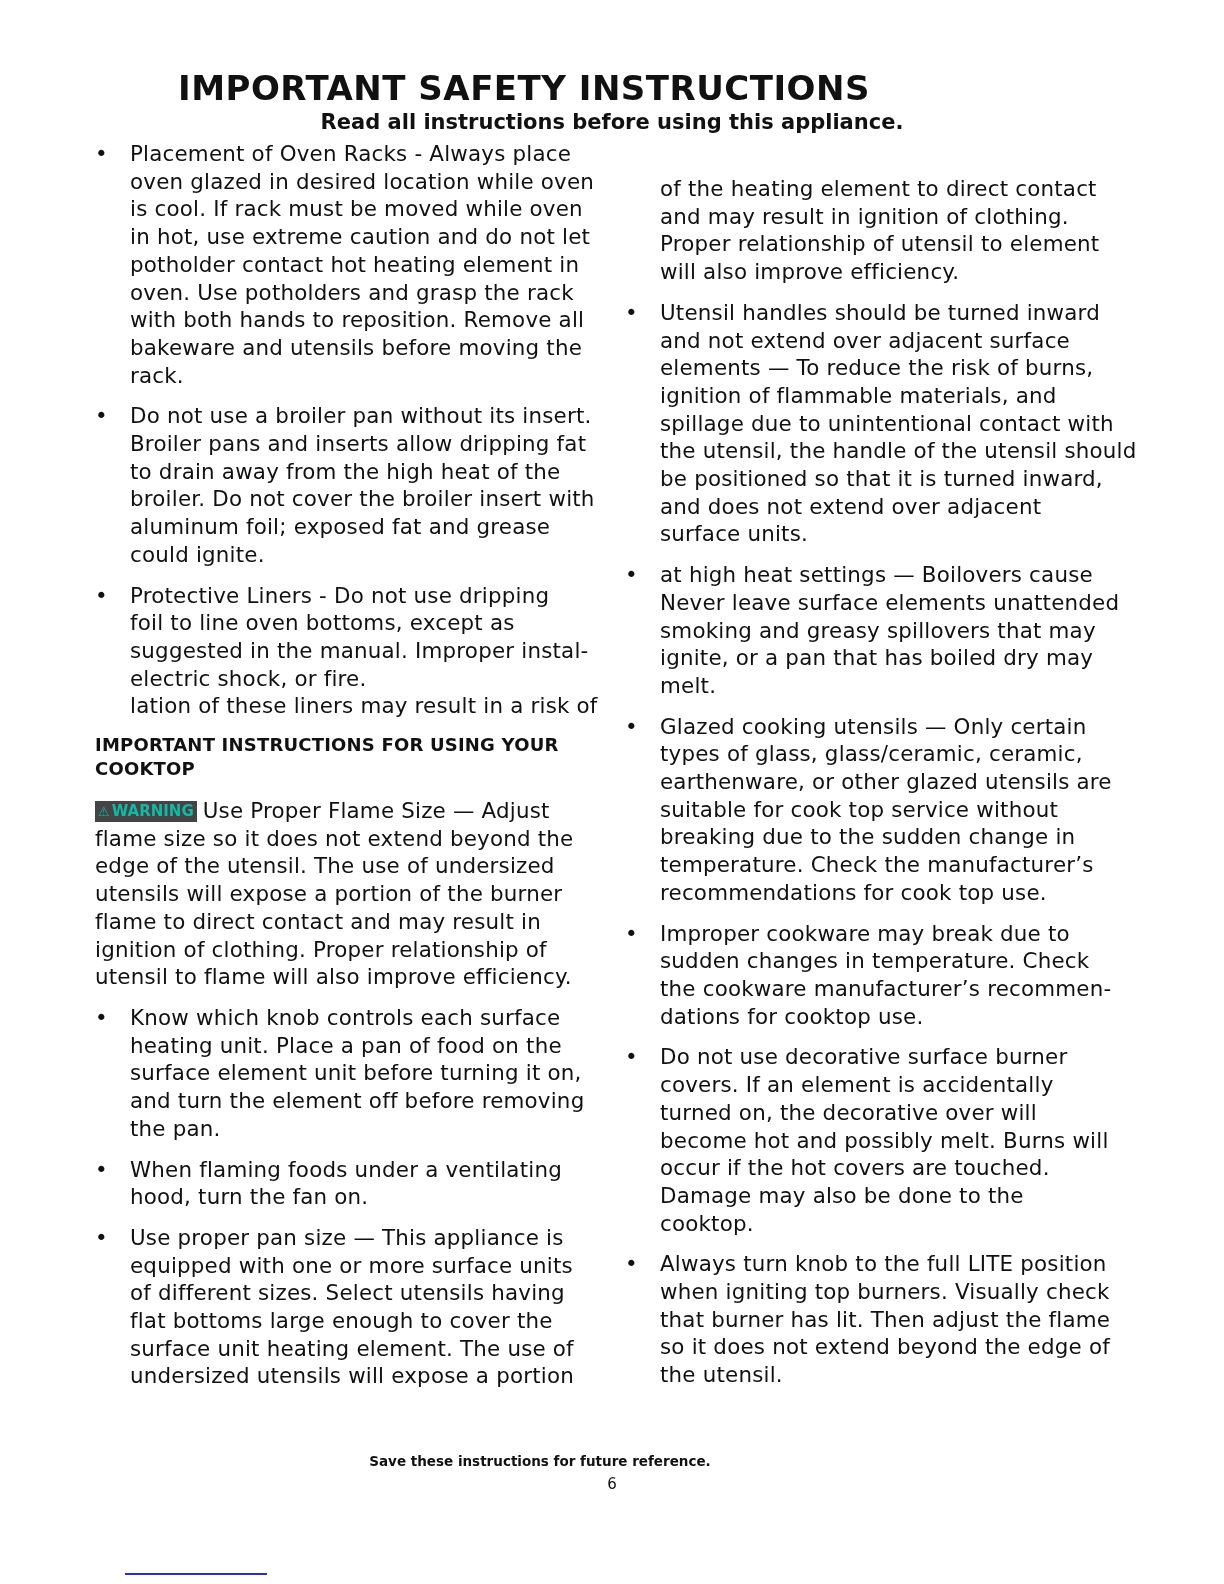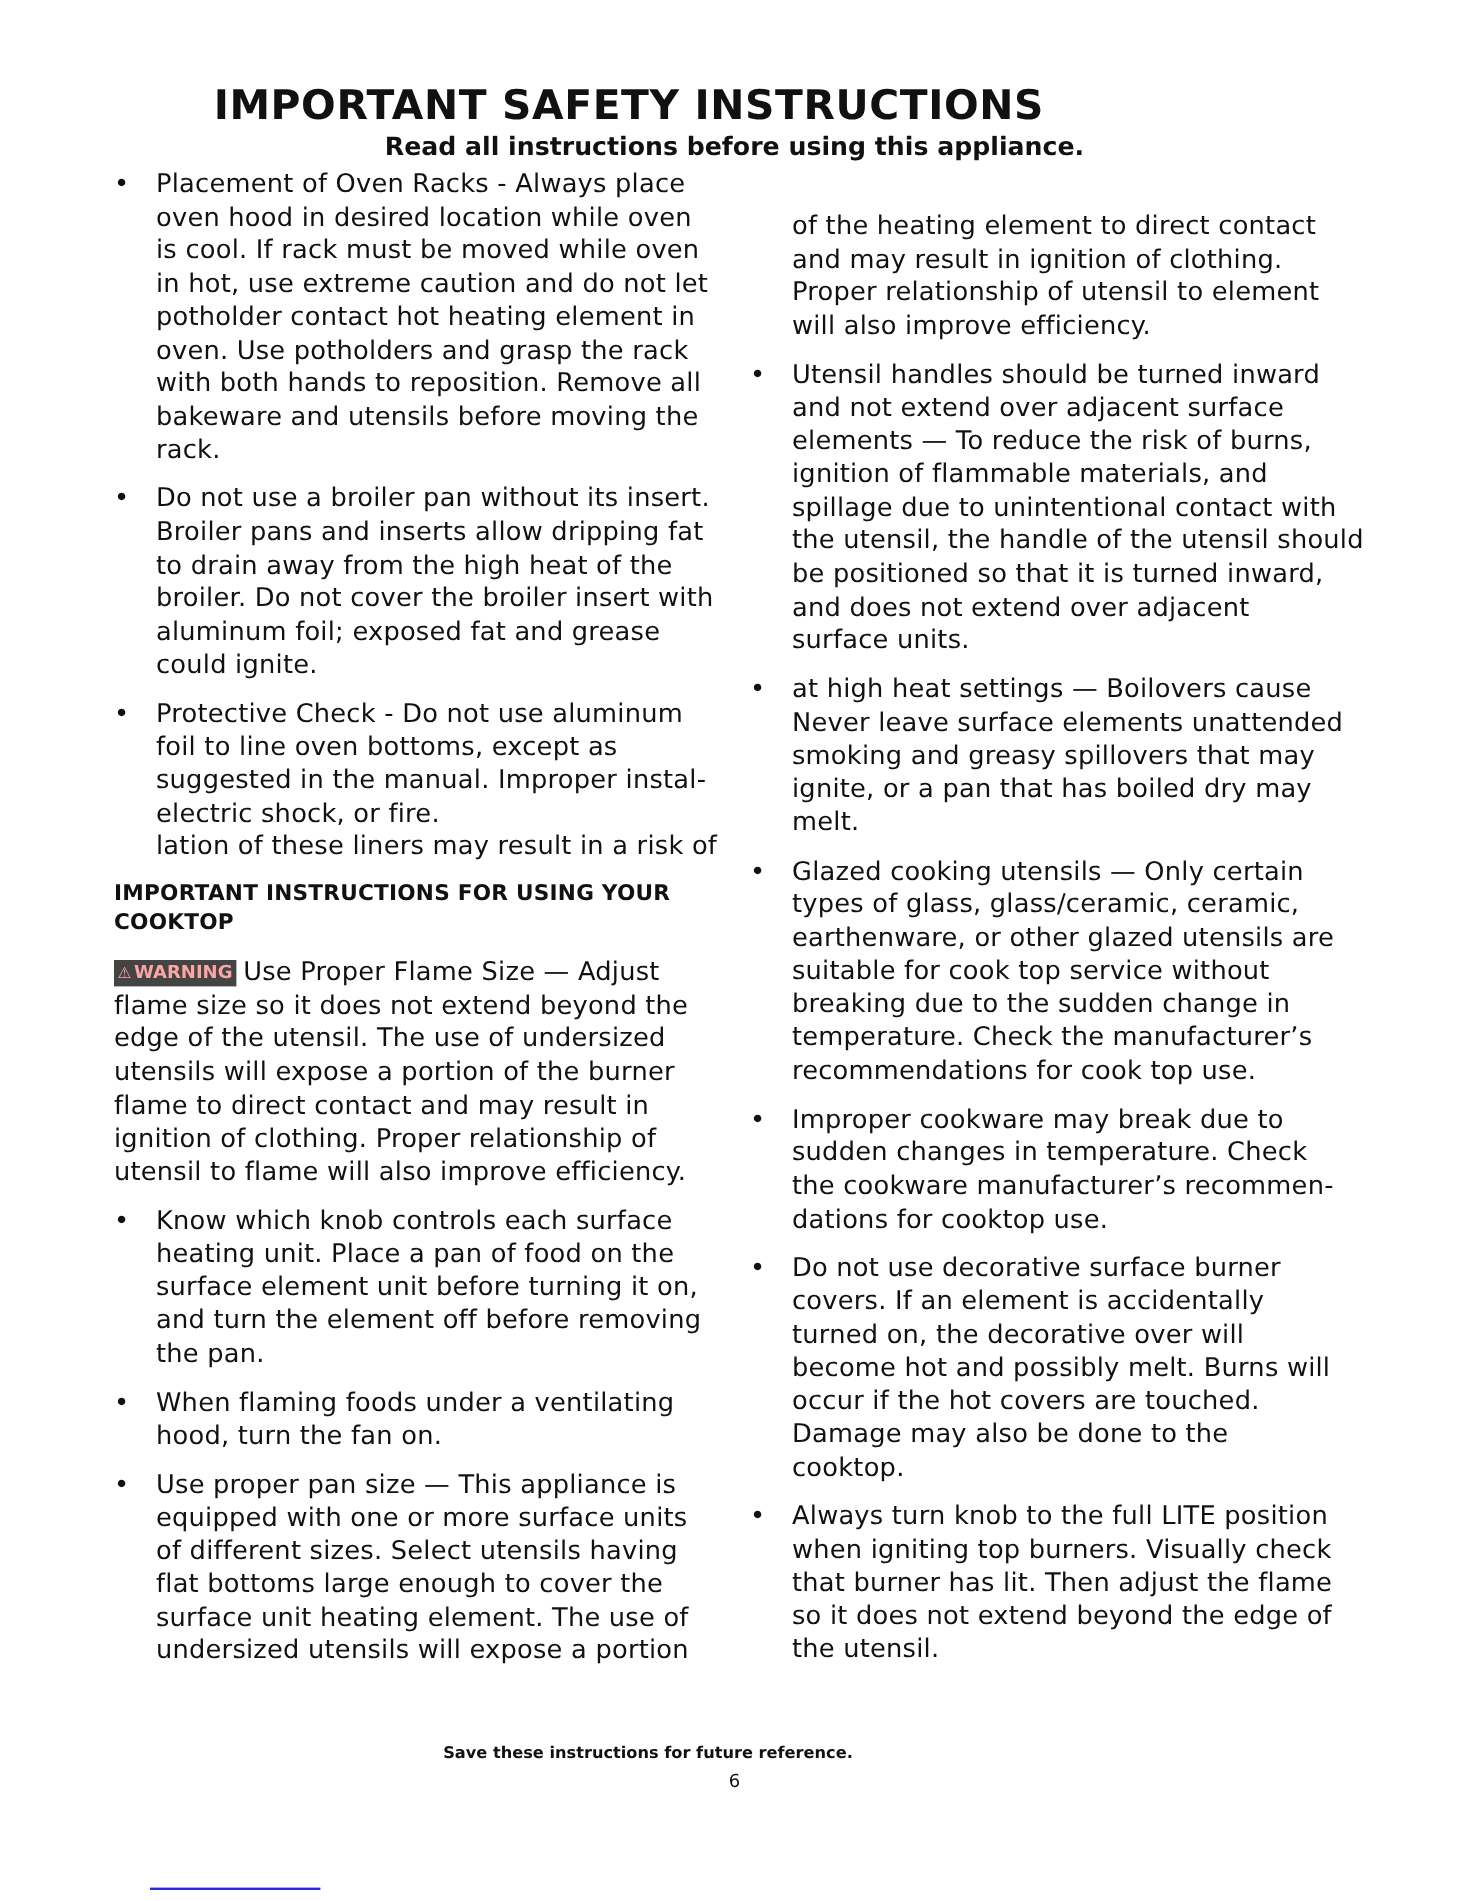--- a/index.html
+++ b/index.html
@@ -7,59 +7,59 @@
     .title { position: absolute; left: 0; width: 1048px; top: 66px; text-align: center; font-weight: bold; font-size: 34px; letter-spacing: 0.5px; line-height: 44px; }
     .subtitle { position: absolute; left: 0; width: 1224px; top: 108px; text-align: center; font-weight: bold; font-size: 21px; line-height: 28px; }
     .col { position: absolute; top: 140px; font-size: 21.4px; line-height: 27.7px; letter-spacing: 0.2px; }
     .col-left { left: 95px; width: 500px; }
     .col-right { left: 625px; width: 500px; margin-top: 35px; }
     .item { position: relative; padding-left: 35px; margin-bottom: 13px; }
     .item .bullet { position: absolute; left: 0; top: 0; width: 12px; text-align: left; }
     .line { display: block; white-space: nowrap; }
     .para { margin-bottom: 13px; }
     .subhead { font-weight: bold; font-size: 18px; line-height: 24px; margin: 8px 0 16px 0; letter-spacing: 0.2px; }
-    .warn { display: inline-block; background: #444; color: #fca5a5; font-weight: bold; font-size: 15px; line-height: 20px; padding: 0 3px; margin-right: 6px; vertical-align: 2px; letter-spacing: 0; }
+    .warn { display: inline-block; background: #444; color: #14b8a6; font-weight: bold; font-size: 15px; line-height: 20px; padding: 0 3px; margin-right: 6px; vertical-align: 2px; letter-spacing: 0; }
     .warn .tri { font-size: 13px; margin-right: 2px; }
     .footer { position: absolute; left: 0; width: 1080px; top: 1452px; text-align: center; font-weight: bold; font-size: 13.5px; line-height: 18px; }
     .pagenum { position: absolute; left: 0; width: 1224px; top: 1474px; text-align: center; font-size: 15px; line-height: 20px; }
     .blue-rule { position: absolute; left: 125px; top: 1573px; width: 142px; height: 2px; background: #2a2ad8; }
     .cont { padding-left: 35px; }
   </style>
 </head>
 <body>
 
 <div class="title">IMPORTANT SAFETY INSTRUCTIONS</div>
 <div class="subtitle">Read all instructions before using this appliance.</div>
 
 <div class="col col-left">
   <div id="left-top">
       <div class="item">
         <span class="bullet">•</span>
         <span class="line">Placement of Oven Racks - Always place</span>
-        <span class="line">oven hood in desired location while oven</span>
+        <span class="line">oven glazed in desired location while oven</span>
         <span class="line">is cool. If rack must be moved while oven</span>
         <span class="line">in hot, use extreme caution and do not let</span>
         <span class="line">potholder contact hot heating element in</span>
         <span class="line">oven. Use potholders and grasp the rack</span>
         <span class="line">with both hands to reposition. Remove all</span>
         <span class="line">bakeware and utensils before moving the</span>
         <span class="line">rack.</span>
       </div>
       <div class="item">
         <span class="bullet">•</span>
         <span class="line">Do not use a broiler pan without its insert.</span>
         <span class="line">Broiler pans and inserts allow dripping fat</span>
         <span class="line">to drain away from the high heat of the</span>
         <span class="line">broiler. Do not cover the broiler insert with</span>
         <span class="line">aluminum foil; exposed fat and grease</span>
         <span class="line">could ignite.</span>
       </div>
       <div class="item">
         <span class="bullet">•</span>
-        <span class="line">Protective Check - Do not use aluminum</span>
+        <span class="line">Protective Liners - Do not use dripping</span>
         <span class="line">foil to line oven bottoms, except as</span>
         <span class="line">suggested in the manual. Improper instal-</span>
         <span class="line">electric shock, or fire.</span>
         <span class="line">lation of these liners may result in a risk of</span>
       </div>
     </div>
   <div class="subhead">
     <span class="line">IMPORTANT INSTRUCTIONS FOR USING YOUR</span>
     <span class="line">COOKTOP</span>
   </div>

